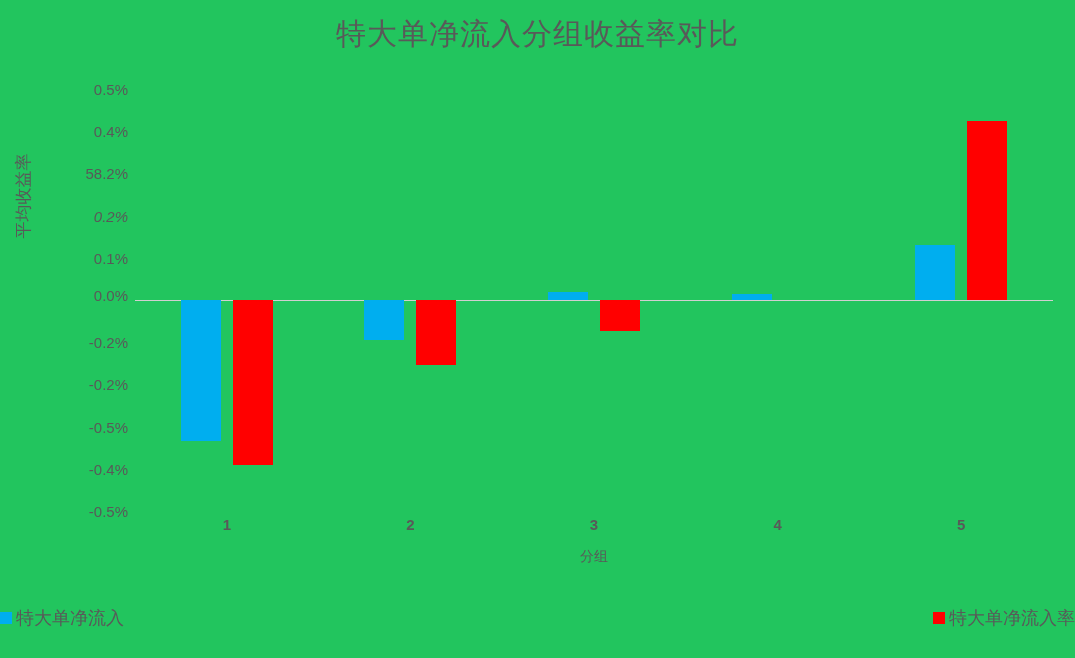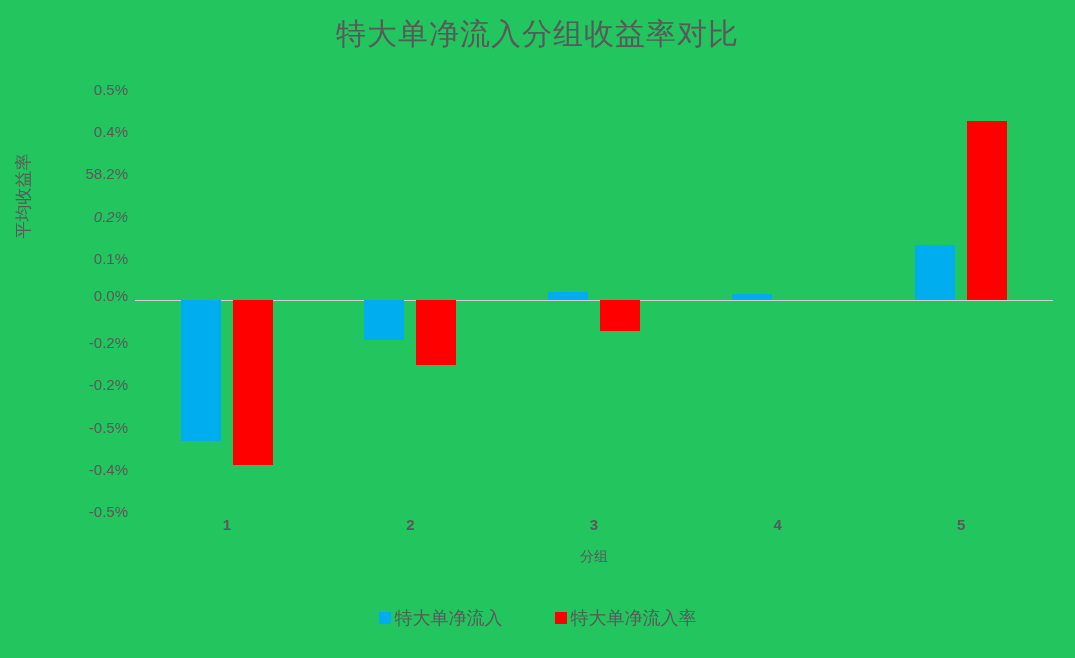--- a/index.html
+++ b/index.html
@@ -116,21 +116,21 @@
     transform: translateX(-50%);
   }
 
   
   #legend {
     position: absolute;
     left: 0;
     top: 606px;
     width: 1075px;
     display: flex;
-    justify-content: center;
+    justify-content: space-between;
     align-items: center;
     gap: 52px;
   }
   .legend-item {
     display: flex;
     align-items: center;
     gap: 4px;
   }
   .legend-swatch {
     width: 12px;

